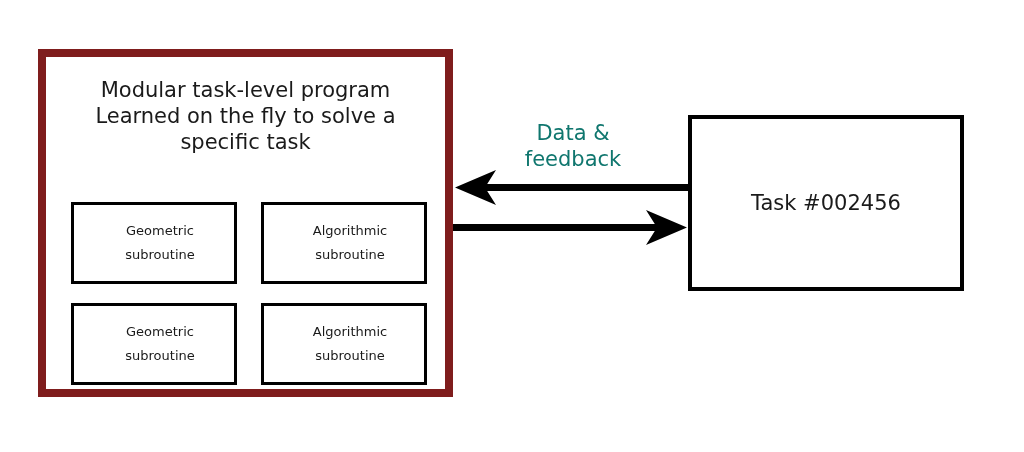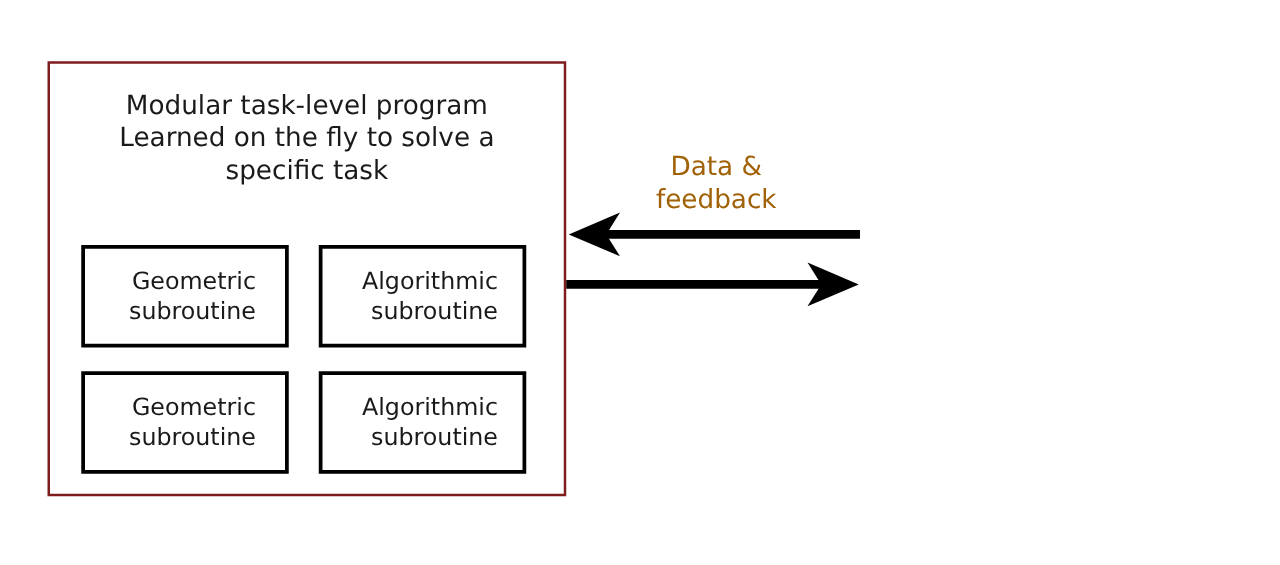--- a/index.html
+++ b/index.html
@@ -19,21 +19,21 @@
     overflow: hidden;
   }
 
   
   #program-box {
     position: absolute;
     left: 38px;
     top: 49px;
     width: 415px;
     height: 348px;
-    border: 2px solid #7f1d1d;
+    border: 8px solid #7f1d1d;
     box-sizing: border-box;
     background: #ffffff;
   }
 
   #program-title {
     position: absolute;
     left: 0px;
     top: 20px;
     width: 100%;
     text-align: center;
@@ -49,22 +49,22 @@
     width: 166px;
     height: 82px;
     border: 3px solid #000000;
     box-sizing: border-box;
     background: #ffffff;
     display: flex;
     align-items: center;
     justify-content: center;
   }
   .subroutine-label {
-    text-align: right;
-    font-size: 19px;
+    text-align: center;
+    font-size: 13px;
     line-height: 24px;
     white-space: pre-line;
     color: #1a1a1a;
     margin-left: 12px;
   }
   .col-left  { left: 25px; }
   .col-right { left: 215px; }
   .row-top    { top: 145px; }
   .row-bottom { top: 246px; }
 
@@ -97,21 +97,21 @@
     pointer-events: none;
   }
 
   
   .arrow-label {
     position: absolute;
     text-align: center;
     font-size: 21px;
     line-height: 26px;
     white-space: pre-line;
-    color: #a16207;
+    color: #0f766e;
   }
   #label-data-feedback {
     left: 473px;
     top: 120px;
     width: 200px;
   }
   #label-actions {
     left: 473px;
     top: 236px;
     width: 200px;
@@ -143,20 +143,23 @@
 subroutine</span>
     </div>
 
     <div class="subroutine-box col-right row-bottom">
       <span class="subroutine-label">Algorithmic
 subroutine</span>
     </div>
 
   </div>
 
+  <div id="task-box">
+    <span id="task-label">Task #002456</span>
+  </div>
 
   <svg id="arrow-layer" viewBox="0 0 1024 452">
 
     <g>
       <line x1="688" y1="187.5" x2="478" y2="187.5" stroke="#000000" stroke-width="7"></line>
       <path d="M 455 187.5 L 496 170 L 485 187.5 L 496 205 Z" fill="#000000"></path>
     </g>
 
     <g>
       <line x1="453" y1="227.5" x2="664" y2="227.5" stroke="#000000" stroke-width="7"></line>

